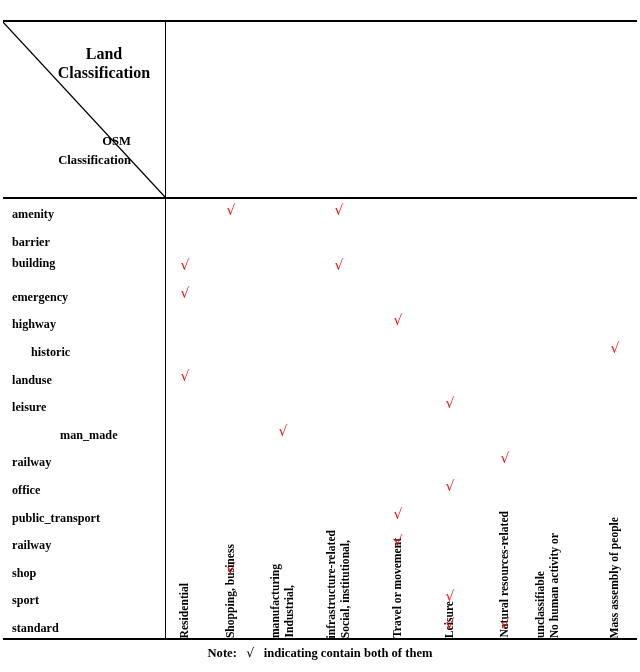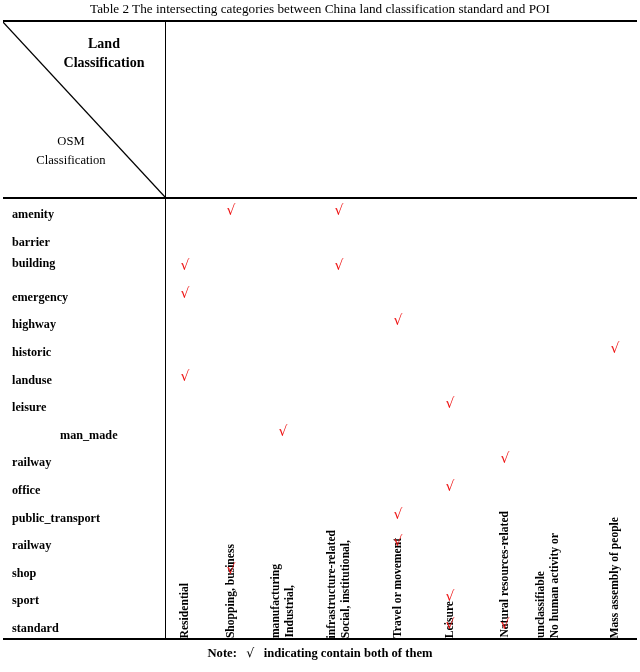--- a/index.html
+++ b/index.html
@@ -70,34 +70,34 @@
     width: 163px;
     height: 176px;
     overflow: hidden;
   }
   .diag svg { display: block; }
 
   
   .corner-land {
     position: absolute;
     left: 46px;
-    top: 12px;
+    top: 22px;
     width: 110px;
     text-align: center;
     font-weight: bold;
-    font-size: 14px;
+    font-size: 16px;
     line-height: 19px;
   }
   .corner-osm {
     position: absolute;
     left: 8px;
     top: 110px;
     width: 120px;
-    text-align: center;
-    font-weight: normal;
+    text-align: right;
+    font-weight: bold;
     font-size: 12.6px;
     line-height: 19px;
   }
 
   
   .colhead {
     position: absolute;
     bottom: 0px;
     height: 170px;
     display: flex;
@@ -150,21 +150,20 @@
   .note .nchk {
     font-family: "DejaVu Sans", sans-serif;
     font-weight: normal;
   }
 </style>
 </head>
 <body>
 
 <div class="page">
 
-  <div class="caption">Table 2 The intersecting categories between China land classification standard and POI</div>
 
   <div class="tbl">
 
     <div class="vrule"></div>
     <div class="hrule"></div>
 
     <div class="diag">
       <svg width="163" height="176" viewBox="0 0 163 176" aria-hidden="true">
         <line x1="0" y1="0" x2="162" y2="175" stroke="#000" stroke-width="1.2"></line>
       </svg>
@@ -211,21 +210,21 @@
         <div class="colhead" style="left: 604.5px; width: 15px;">
           <span class="vline">Mass assembly of people</span>
         </div>
       </div>
     <div id="rowlabels">
         <div class="rowlabel" style="top: 185px;">amenity</div>
         <div class="rowlabel" style="top: 212.6px;">barrier</div>
         <div class="rowlabel" style="top: 234px;">building</div>
         <div class="rowlabel" style="top: 267.8px;">emergency</div>
         <div class="rowlabel" style="top: 295.4px;">highway</div>
-        <div class="rowlabel" style="top: 323px;">historic</div>
+        <div class="rowlabel" style="top: 323px; margin-left: 19px;">historic</div>
         <div class="rowlabel" style="top: 350.6px;">landuse</div>
         <div class="rowlabel" style="top: 378.2px;">leisure</div>
         <div class="rowlabel" style="top: 405.8px; margin-left: 48px;">man_made</div>
         <div class="rowlabel" style="top: 433.4px;">railway</div>
         <div class="rowlabel" style="top: 461px;">office</div>
         <div class="rowlabel" style="top: 488.6px;">public_transport</div>
         <div class="rowlabel" style="top: 516.2px;">railway</div>
         <div class="rowlabel" style="top: 543.8px;">shop</div>
         <div class="rowlabel" style="top: 571.4px;">sport</div>
         <div class="rowlabel" style="top: 599px;">standard</div>

